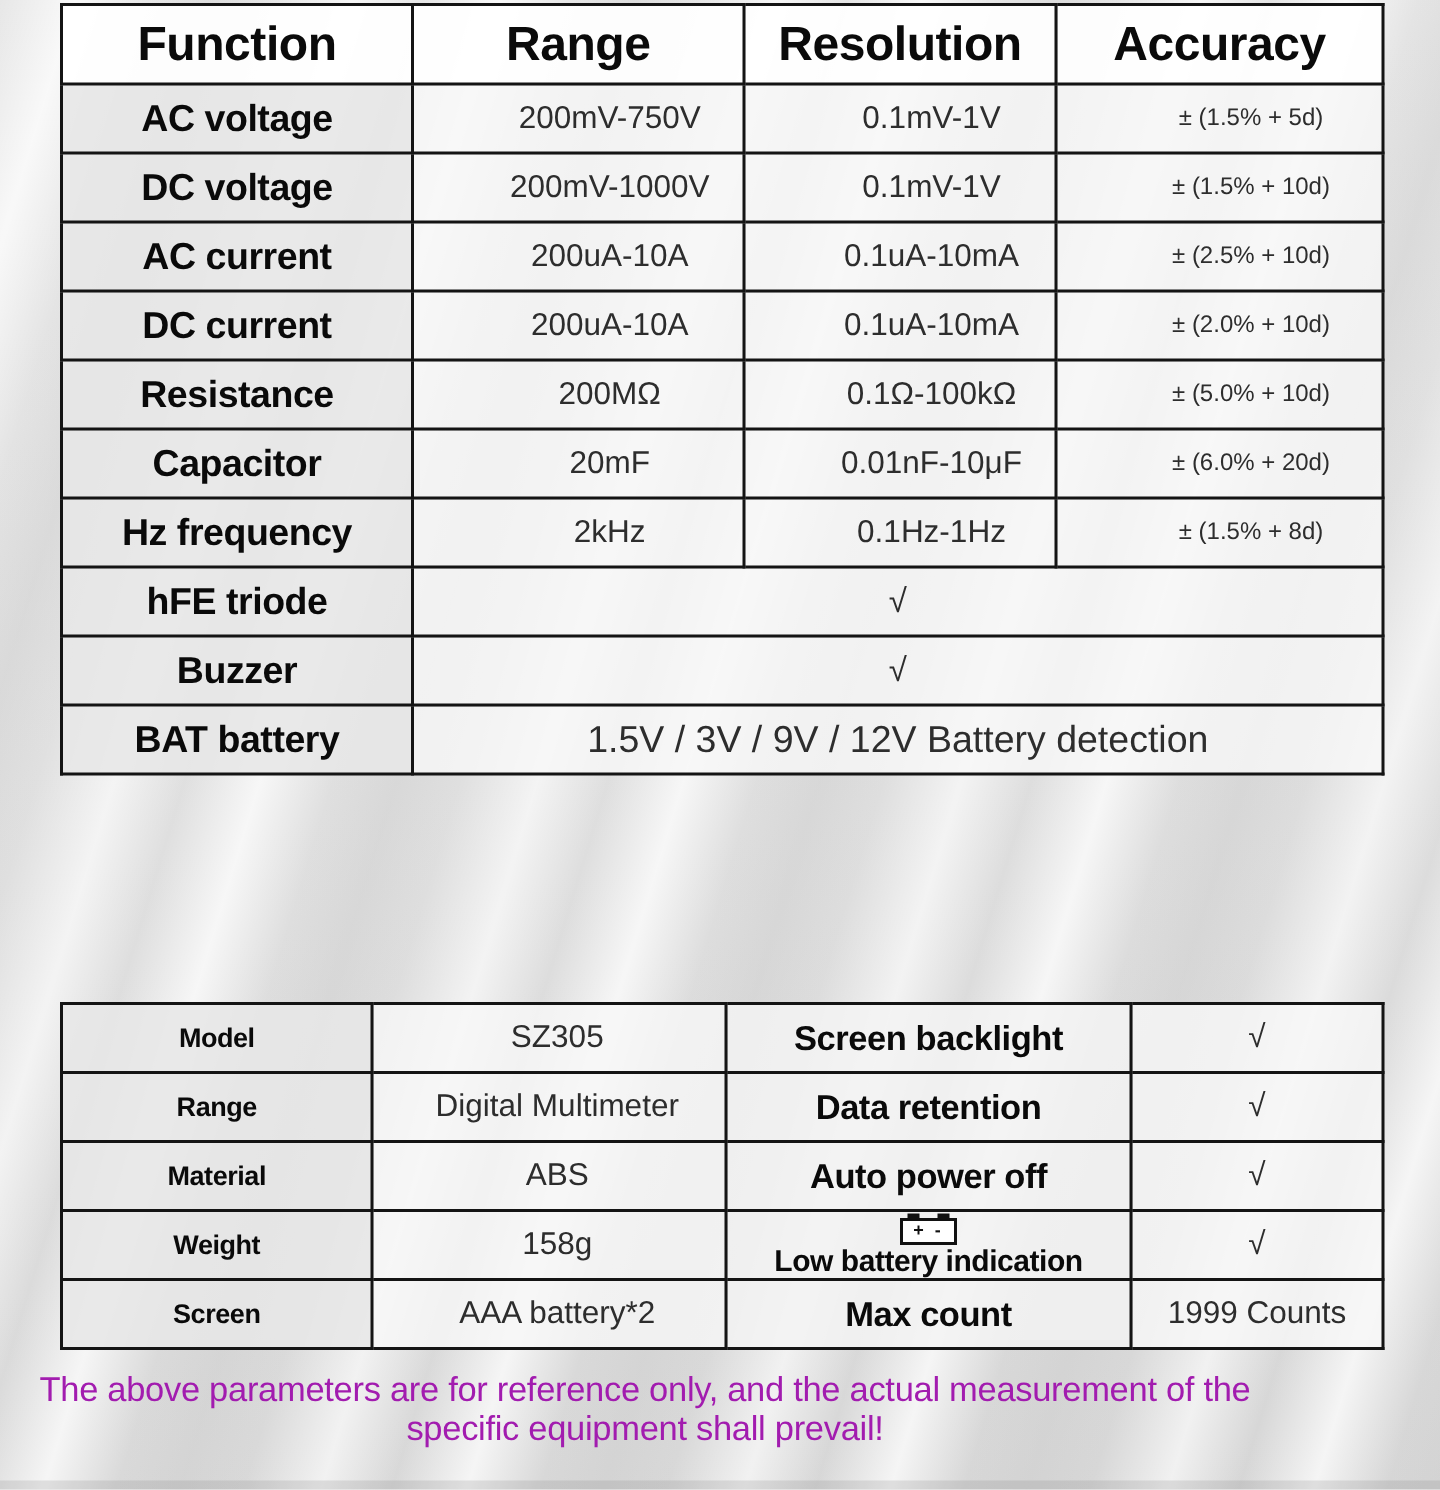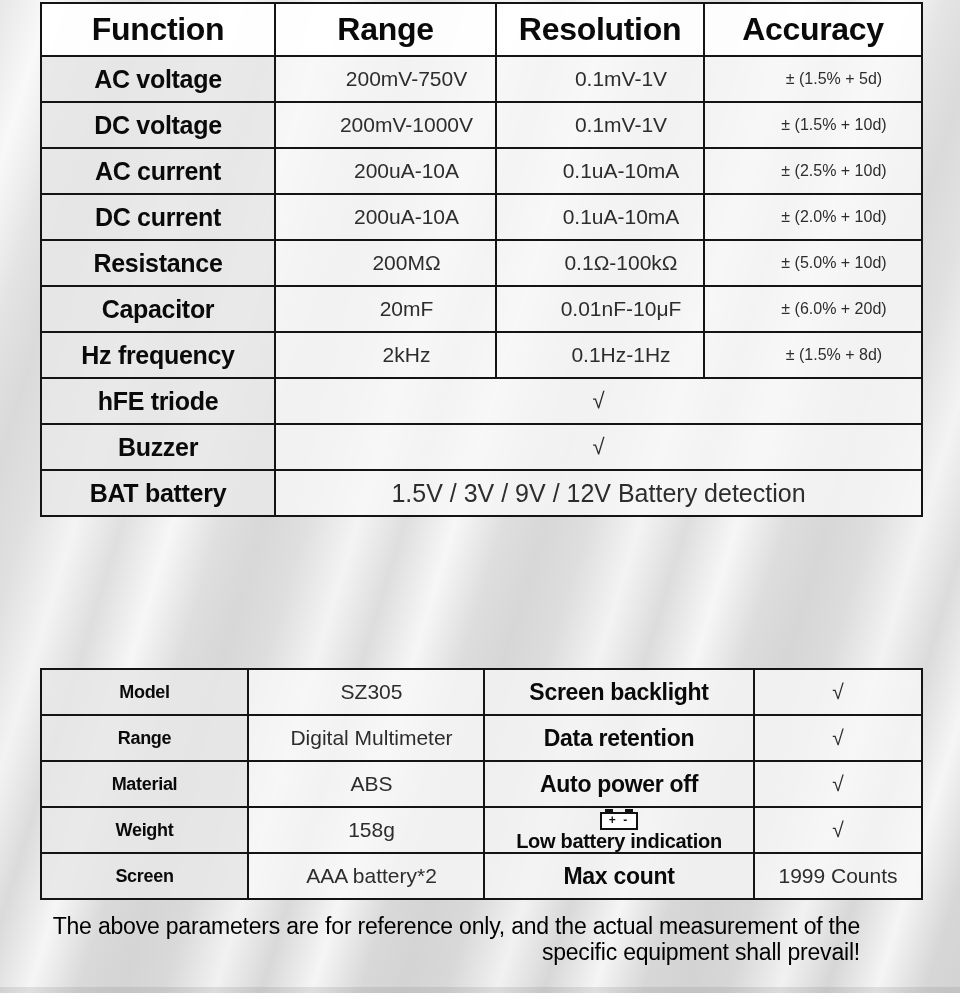--- a/index.html
+++ b/index.html
@@ -41,22 +41,22 @@
   .lowbat .feat-text{font-size:20px;font-weight:bold;line-height:21px;letter-spacing:-0.3px;}
   .bat-icon{position:relative;display:inline-block;width:34px;height:14px;
             border:2px solid #111;background:#fff;margin-bottom:1px;margin-top:3px;
             font-size:12px;font-weight:bold;line-height:13px;letter-spacing:2px;
             text-align:center;color:#111;}
   .bat-icon::before,.bat-icon::after{content:"";position:absolute;top:-5px;
             width:8px;height:4px;background:#111;}
   .bat-icon::before{left:3px;}
   .bat-icon::after{right:3px;}
   
-  .footer{position:absolute;left:0;top:913px;width:860px;text-align:right;
-          color:#000000;font-size:23px;line-height:26px;letter-spacing:-0.2px;}
+  .footer{position:absolute;left:0;top:913px;width:860px;text-align:center;
+          color:#a21caf;font-size:23px;line-height:26px;letter-spacing:-0.2px;}
   .bottom-strip{position:absolute;left:0;bottom:0;width:960px;height:6px;
           background:rgba(120,120,120,0.18);}
 </style>
 </head>
 <body>
 
 <table class="t1">
   <colgroup>
       <col style="width:234px">
       <col style="width:221px">

